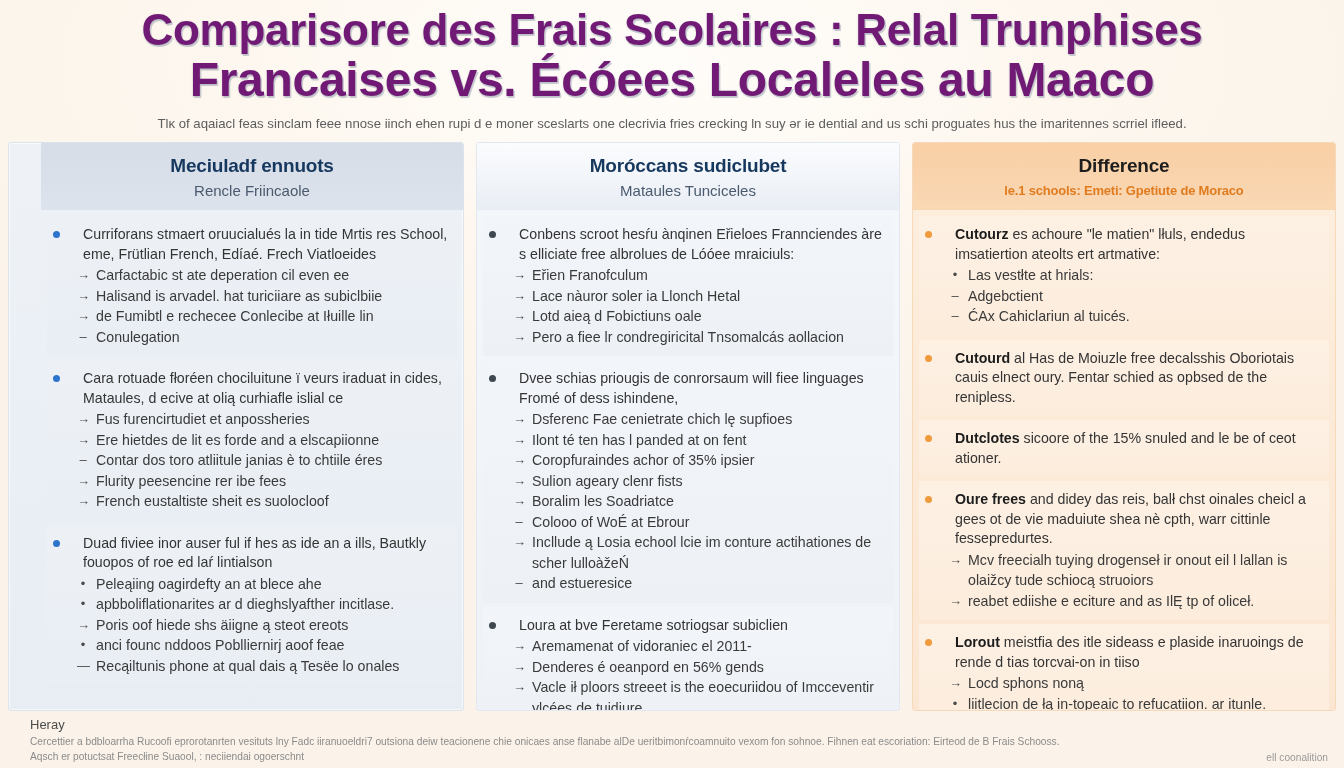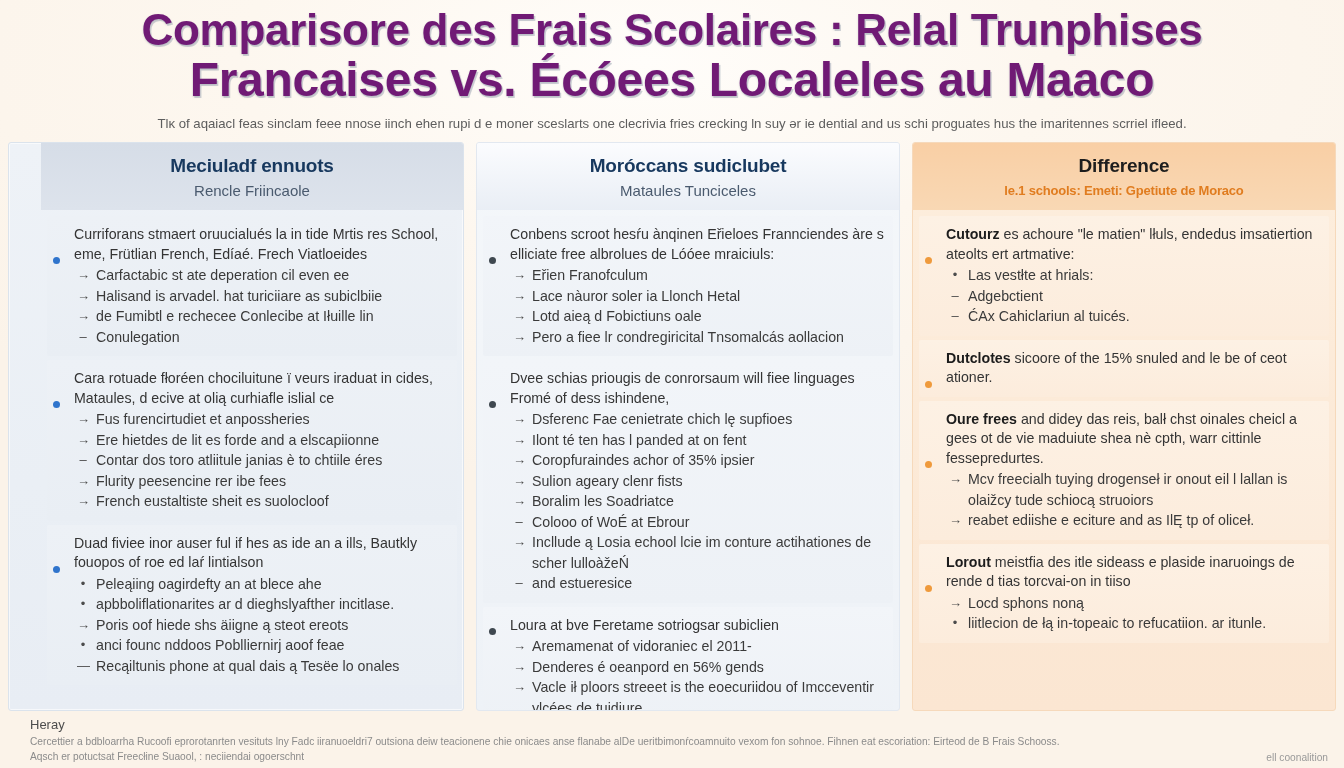--- a/index.html
+++ b/index.html
@@ -136,22 +136,22 @@
   .block {
     padding: 9px 8px 9px 6px;
     border-radius: 2px;
   }
   .col-blue .block { background: linear-gradient(180deg, #edf1f6 0%, #e9eef4 100%); }
   .col-plain .block { background: linear-gradient(180deg, #f2f5f9 0%, #edf1f6 100%); }
   .col-orange .block { background: linear-gradient(180deg, #fdf1e4 0%, #fcecdc 100%); }
 
   .l1 {
     display: flex;
-    gap: 14px;
-    align-items: flex-end;
+    gap: 23px;
+    align-items: flex-start;
     font-size: 14.2px;
     line-height: 19.5px;
     color: #343434;
   }
   .l1-text { flex: 1 1 auto; }
   .l1-text b { font-weight: bold; color: #1c1c1c; }
 
   .dot {
     flex: 0 0 auto;
     width: 7px;
@@ -424,20 +424,26 @@
             </div>
             <div class="l2">
               <span class="mk">–</span>
               <span class="l2-text">ĆAx Cahiclariun al tuicés.</span>
             </div>
           </div>
         </div>
         <div class="block">
           <div class="l1">
             <span class="dot dot-orange"></span>
+            <span class="l1-text"><b>Cutourd</b><span> al Has de Moiuzle free decalsshis Oboriotais cauis elnect oury. Fentar schied as opbsed de the renipless.</span></span>
+          </div>
+        </div>
+        <div class="block">
+          <div class="l1">
+            <span class="dot dot-orange"></span>
             <span class="l1-text"><b>Dutclotes</b><span> sicoore of the 15% snuled and le be of ceot ationer.</span></span>
           </div>
         </div>
         <div class="block">
           <div class="l1">
             <span class="dot dot-orange"></span>
             <span class="l1-text"><b>Oure frees</b><span> and didey das reis, balł chst oinales cheicl a gees ot de vie maduiute shea nè cpth, warr cittinle fessepredurtes.</span></span>
           </div>
           <div class="sub-list">
             <div class="l2">

